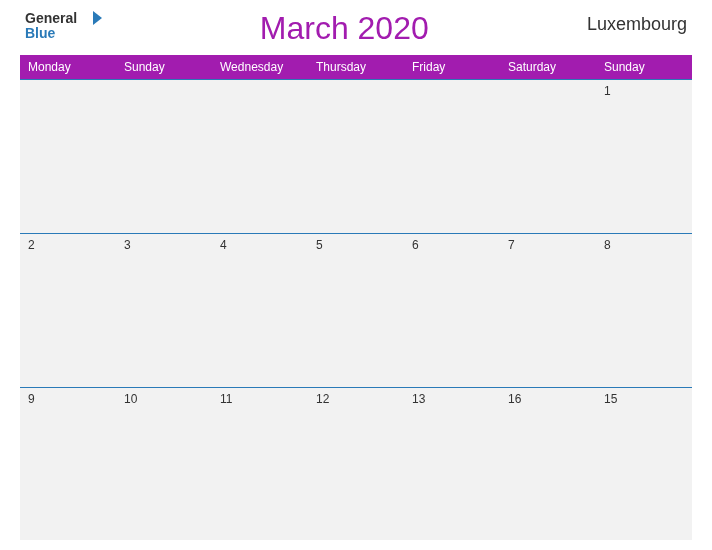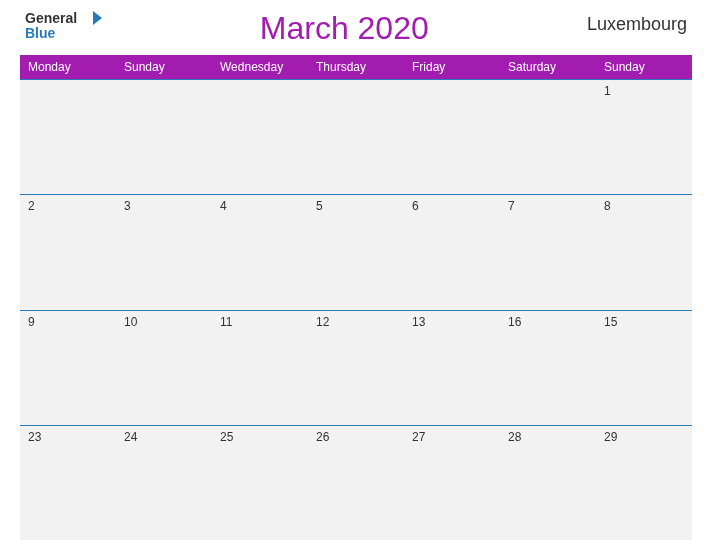--- a/index.html
+++ b/index.html
@@ -152,23 +152,14 @@
       </tr>
       <tr>
         <td>9</td>
         <td>10</td>
         <td>11</td>
         <td>12</td>
         <td>13</td>
         <td>16</td>
         <td>15</td>
       </tr>
-      <tr>
-        <td>23</td>
-        <td>24</td>
-        <td>25</td>
-        <td>26</td>
-        <td>27</td>
-        <td>28</td>
-        <td>29</td>
-      </tr>
     </tbody>
 </table>
 
 </body></html>

